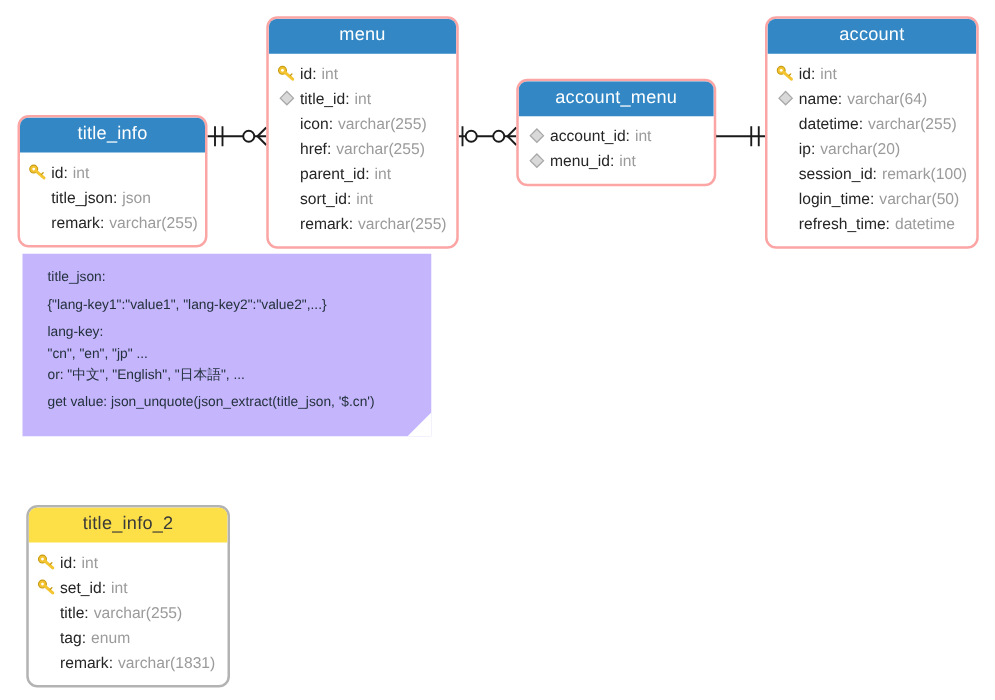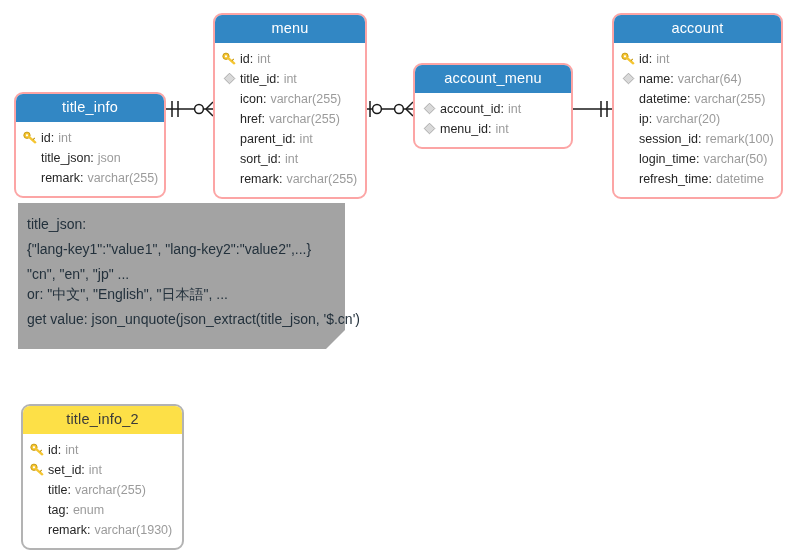--- a/index.html
+++ b/index.html
@@ -23,22 +23,22 @@
   .f-icon{width:17px;min-width:17px;height:14px;position:relative;margin-right:1px;}
   .f-name{color:#252525;}
   .f-colon{color:#252525;}
   .f-type{color:#9b9b9b;margin-left:4px;}
 
   
   .key-icon{display:block;width:15px;height:13px;}
   .dia-icon{display:block;width:13px;height:13px;margin-left:1px;}
 
   
-  .note{position:absolute;background:#a3a3a3;box-sizing:border-box;
-    padding:14px 14px 10px 9px;font-size:14px;color:#23313c;line-height:1;}
+  .note{position:absolute;background:#c4b5fd;box-sizing:border-box;
+    padding:14px 14px 10px 20px;font-size:11px;color:#23313c;line-height:1;}
   .note .ln{margin-bottom:11px;white-space:nowrap;}
   .note .ln.tight{margin-bottom:6px;}
   .note .ln:last-child{margin-bottom:0;}
   .note-fold{position:absolute;right:0;bottom:0;width:0;height:0;
     border-left:19px solid transparent;border-bottom:19px solid #ffffff;}
 
   
   svg.links{position:absolute;left:0;top:0;width:796px;height:560px;
     overflow:visible;pointer-events:none;}
   svg.links line,svg.links path,svg.links circle{stroke:#1a1a1a;
@@ -257,20 +257,21 @@
         <span class="f-name">refresh_time</span>
           <span class="f-colon">:</span>
         <span class="f-type">datetime</span>
       </div>
     </div>
   </div>
 
   <div class="note" style="left:18px;top:203px;width:327px;height:146px;">
     <div class="ln">title_json:</div>
     <div class="ln">{"lang-key1":"value1", "lang-key2":"value2",...}</div>
+    <div class="ln tight">lang-key:</div>
     <div class="ln tight">"cn", "en", "jp" ...</div>
     <div class="ln">or: "中文", "English", "日本語", ...</div>
     <div class="ln">get value: json_unquote(json_extract(title_json, '$.cn')</div>
     <span class="note-fold"></span>
   </div>
 
   <div class="entity muted" style="left:21px;top:404px;width:163px;">
     <div class="entity-header">title_info_2</div>
     <div class="entity-fields">
       <div class="field">
@@ -312,18 +313,18 @@
       <div class="field">
         <span class="f-icon"></span>
         <span class="f-name">tag</span>
           <span class="f-colon">:</span>
         <span class="f-type">enum</span>
       </div>
       <div class="field">
         <span class="f-icon"></span>
         <span class="f-name">remark</span>
           <span class="f-colon">:</span>
-        <span class="f-type">varchar(1930)</span>
+        <span class="f-type">varchar(1831)</span>
       </div>
     </div>
   </div>
 
 </div>
 
 </body></html>

